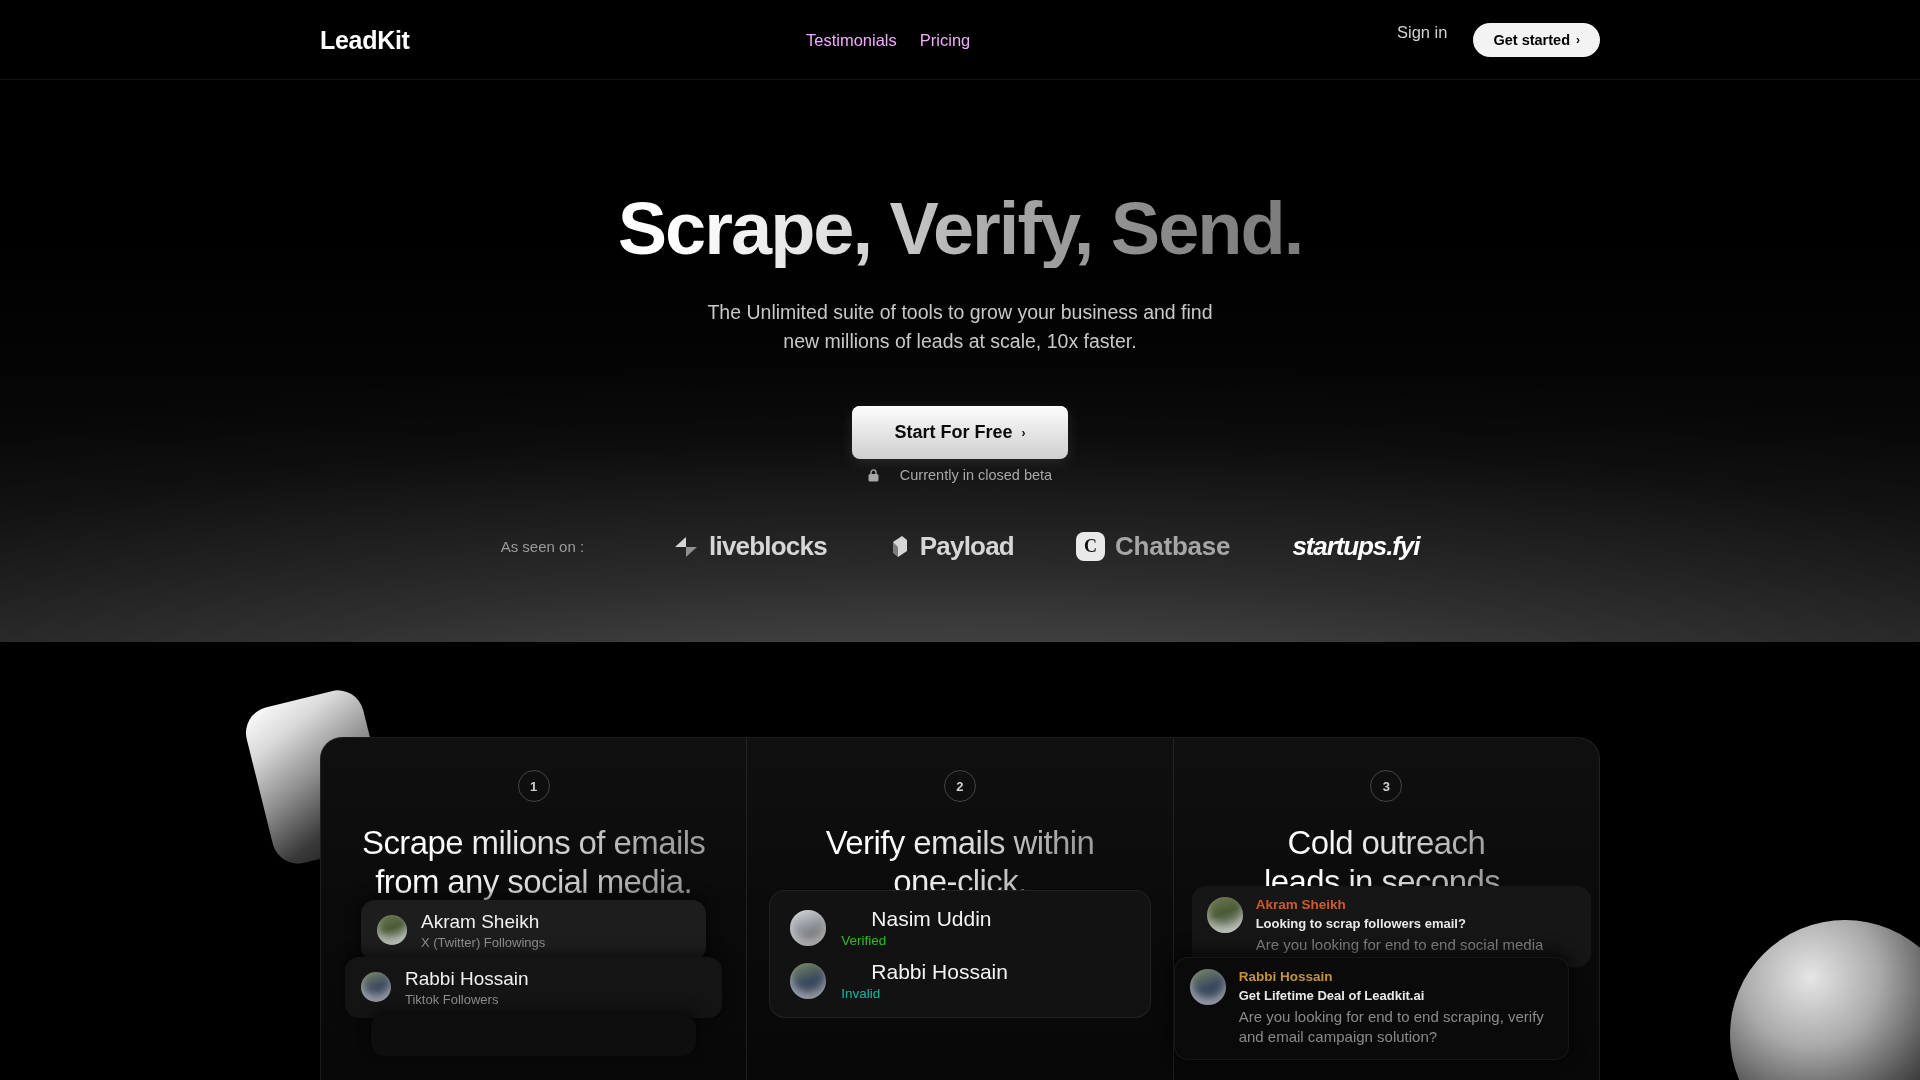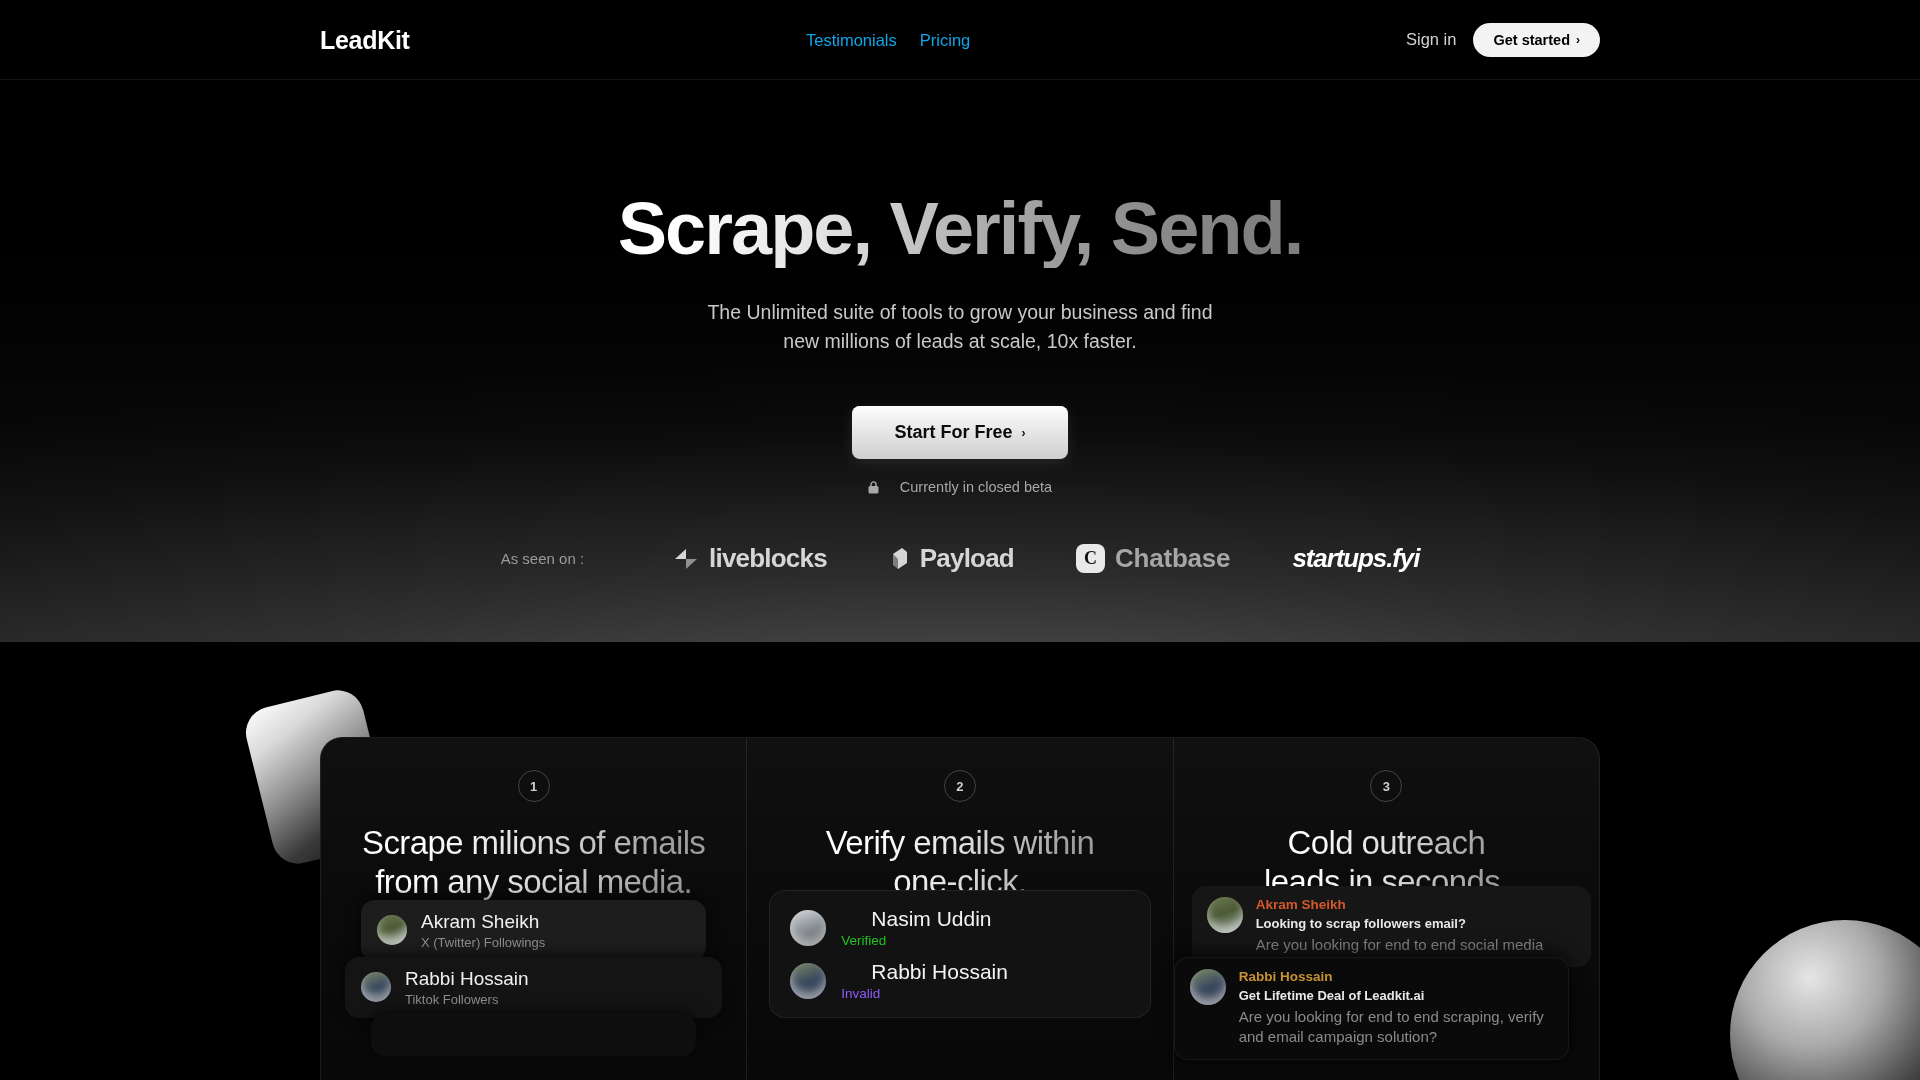--- a/index.html
+++ b/index.html
@@ -21,26 +21,26 @@
   }
   .brand {
     position:absolute; left:320px; top:50%; transform:translateY(-50%);
     color:#ffffff; font-size:25px; font-weight:bold; letter-spacing:-0.3px;
   }
   .nav-center {
     position:absolute; left:806px; top:50%; transform:translateY(-50%);
     display:flex; gap:23px; align-items:center;
   }
   .nav-link {
-    color:#0ea5e9; font-size:16.5px; text-decoration:none; cursor:pointer;
+    color:#f0abfc; font-size:16.5px; text-decoration:none; cursor:pointer;
     white-space:nowrap;
   }
   .nav-right {
     position:absolute; right:320px; top:50%; transform:translateY(-50%);
-    display:flex; gap:17px; align-items:center;
+    display:flex; gap:26px; align-items:flex-start;
   }
   .signin {
     color:#d2d2d2; font-size:16.5px; cursor:pointer; white-space:nowrap;
   }
   .get-started {
     display:flex; align-items:center; gap:6px;
     background:#f3f3f3; color:#000;
     font-size:14.5px; font-weight:bold;
     padding:9px 20px; border-radius:999px;
     border:none; cursor:pointer; white-space:nowrap;
@@ -74,21 +74,21 @@
   .cta-wrap { margin-top:50px; display:flex; flex-direction:column; align-items:center; }
   .cta-btn {
     display:flex; align-items:center; gap:9px;
     background:linear-gradient(180deg,#fdfdfd 0%,#e6e6e6 48%,#cfcfcf 100%);
     color:#0b0b0b; font-size:18px; font-weight:bold;
     padding:16px 42px; border-radius:8px; border:none; cursor:pointer;
     box-shadow:0 3px 14px rgba(255,255,255,0.10), inset 0 1px 0 rgba(255,255,255,0.9);
     white-space:nowrap;
   }
   .beta {
-    margin-top:20px; display:flex; align-items:center; gap:21px;
+    margin-top:8px; display:flex; align-items:center; gap:21px;
     color:#a8a8a8; font-size:14.5px; white-space:nowrap;
   }
   .lock-ic { width:11px; height:13px; display:block; }
 
   .aso-row {
     margin-top:48px; display:flex; align-items:center; gap:4px;
   }
   .aso-label { color:#9a9a9a; font-size:15px; white-space:nowrap; margin-right:85px; }
   .logo-item {
     display:flex; align-items:center; gap:10px; margin-right:58px;
@@ -317,21 +317,21 @@
             <div class="avatar lg c"></div>
             <div>
               <div class="l2-name">Nasim Uddin</div>
               <div class="l2-status" style="color:#22c21f">Verified</div>
             </div>
           </div>
           <div class="l2-row">
             <div class="avatar lg b"></div>
             <div>
               <div class="l2-name">Rabbi Hossain</div>
-              <div class="l2-status" style="color:#8b5cf6">Invalid</div>
+              <div class="l2-status" style="color:#14b8a6">Invalid</div>
             </div>
           </div>
         </div>
       </div>
 
       <div class="card">
         <div class="badge">3</div>
         <div class="card-title">
           <span>Cold outreach</span><br>
           <span>leads in seconds.</span>

